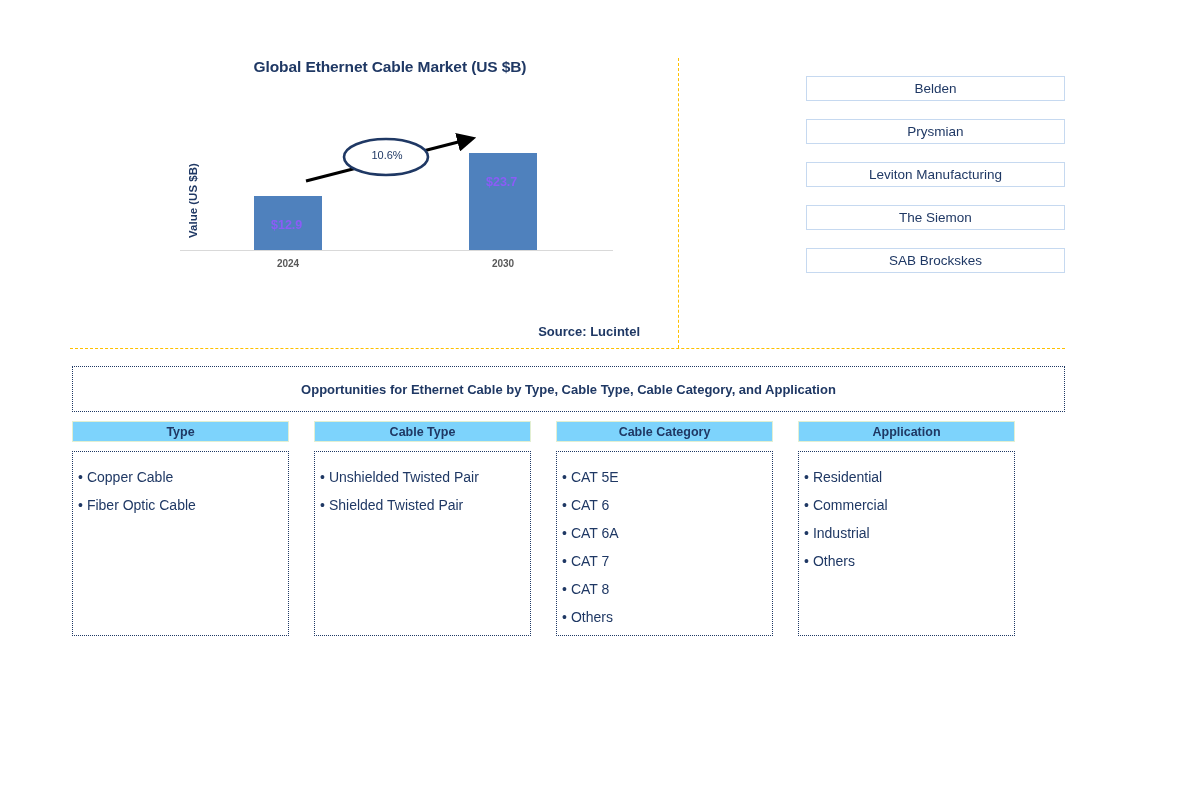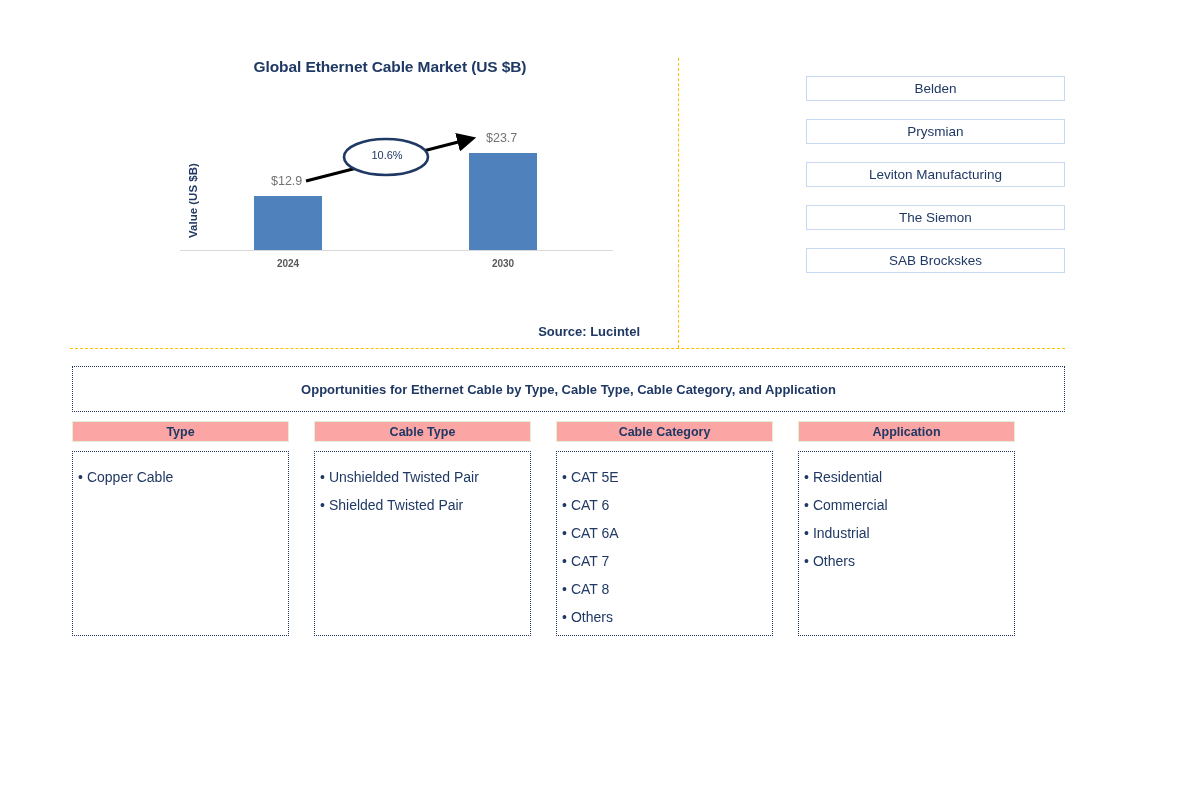--- a/index.html
+++ b/index.html
@@ -43,23 +43,24 @@
     background: #d9d9d9;
   }
   .bar {
     background: #4f81bd;
   }
   #bar-2024 { left: 254px; top: 196px; width: 68px; height: 54px; }
   #bar-2030 { left: 469px; top: 153px; width: 68px; height: 97px; }
 
   .bar-value {
     font-size: 12.5px;
-    font-weight: normal;
-    color: #737373;
-    white-space: nowrap;
+    font-weight: bold;
+    color: #8b5cf6;
+    white-space: nowrap;
+    margin-top: 44px;
   }
   #value-2024 { left: 271px; top: 174px; }
   #value-2030 { left: 486px; top: 131px; }
 
   .cat-label {
     font-size: 10px;
     font-weight: bold;
     color: #595959;
     text-align: center;
     white-space: nowrap;
@@ -136,21 +137,21 @@
   }
 
   #columns {
     left: 72px; top: 421px; width: 993px;
     display: flex;
     gap: 25px;
   }
   .column { width: 217px; }
   .col-header {
     height: 21px;
-    background: #fca5a5;
+    background: #7dd3fc;
     border: 1px solid #e2efd2;
     display: flex;
     align-items: center;
     justify-content: center;
     font-size: 12.5px;
     font-weight: bold;
     color: #1f3864;
     box-sizing: border-box;
   }
   .col-body {
@@ -221,20 +222,21 @@
 </div>
 
 <div class="abs" id="opp-banner">Opportunities for Ethernet Cable by Type, Cable Type, Cable Category, and Application</div>
 
 <div class="abs" id="columns">
 
   <div class="column">
     <div class="col-header">Type</div>
     <div class="col-body">
       <div class="bullet-item"><span class="dot">•</span><span>Copper Cable</span></div>
+      <div class="bullet-item"><span class="dot">•</span><span>Fiber Optic Cable</span></div>
     </div>
   </div>
 
   <div class="column">
     <div class="col-header">Cable Type</div>
     <div class="col-body">
       <div class="bullet-item"><span class="dot">•</span><span>Unshielded Twisted Pair</span></div>
       <div class="bullet-item"><span class="dot">•</span><span>Shielded Twisted Pair</span></div>
     </div>
   </div>

